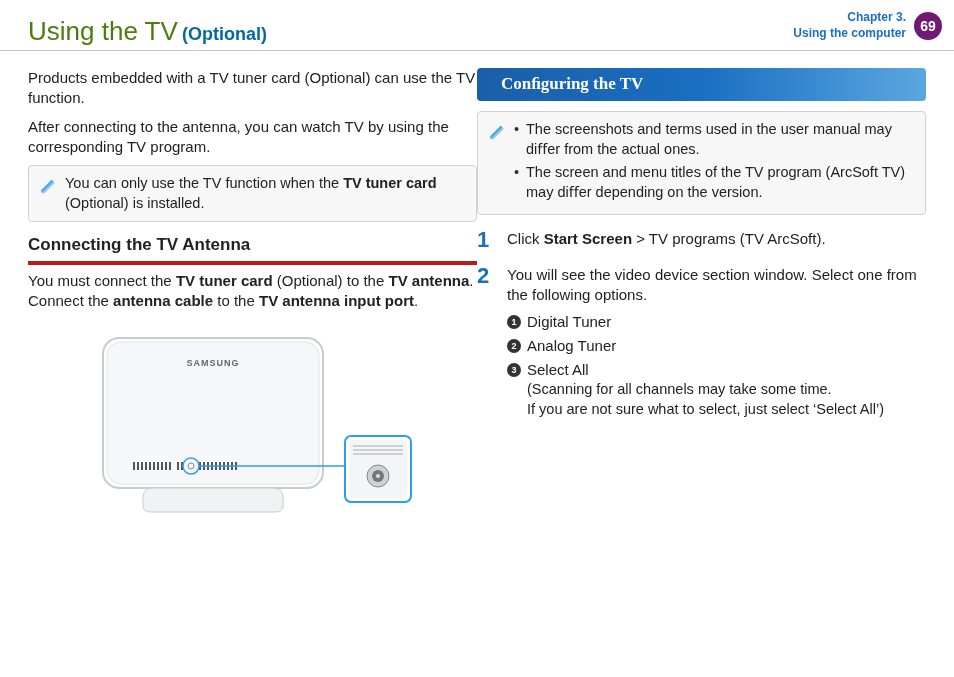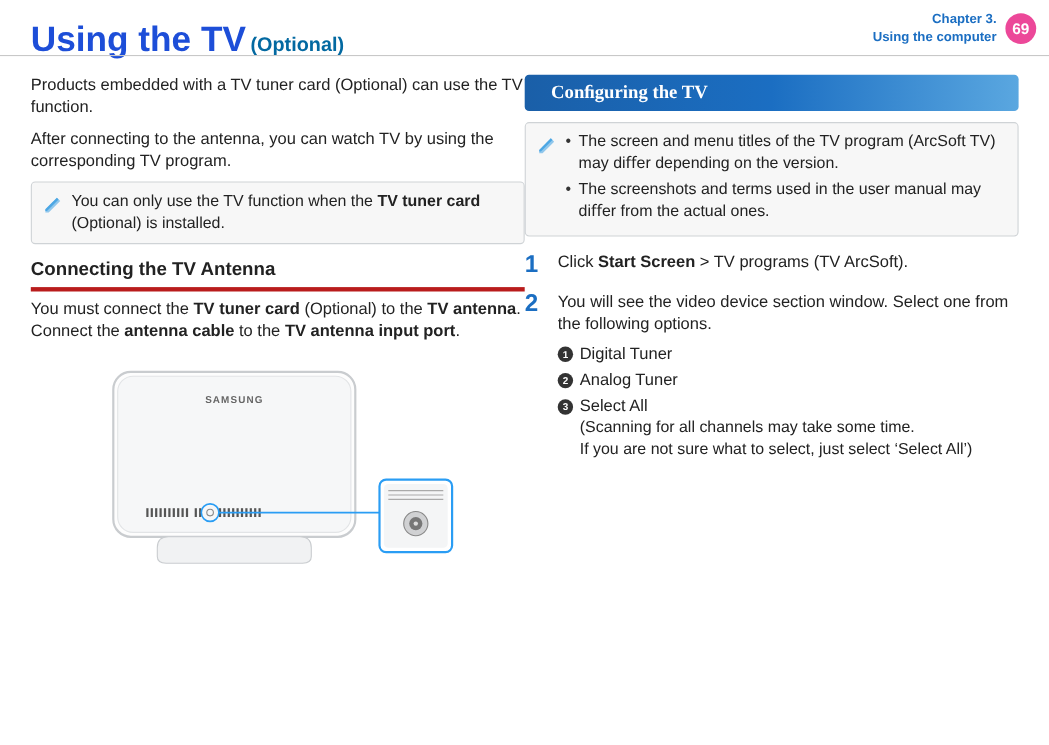--- a/index.html
+++ b/index.html
@@ -14,23 +14,23 @@
     font-size: 15px;
     line-height: 1.35;
   }
   .header {
     height: 54px;
     position: relative;
     padding-left: 28px;
     padding-top: 14px;
   }
   .header-title {
-    font-size: 32px;
-    font-weight: bold;
-    color: #1d4ed8;
+    font-size: 26px;
+    font-weight: normal;
+    color: #4d7c0f;
   }
   .header-sub {
     font-size: 18px;
     font-weight: 600;
     color: #0369a1;
   }
   .chapter {
     position: absolute;
     right: 48px;
     top: 10px;
@@ -40,21 +40,21 @@
     font-weight: bold;
     line-height: 1.3;
   }
   .page-badge {
     position: absolute;
     right: 12px;
     top: 12px;
     width: 28px;
     height: 28px;
     border-radius: 50%;
-    background: #ec4899;
+    background: #701a75;
     color: #fff;
     font-weight: bold;
     font-size: 14px;
     text-align: center;
     line-height: 28px;
   }
   .rule {
     position: absolute;
     top: 50px;
     left: 0;
@@ -245,22 +245,22 @@
     <div class="section-title">Conﬁguring the TV</div>
 
     <div class="notebox">
       <div class="note-icon">
         <svg viewBox="0 0 24 24">
             <path fill="#4ca7e4" d="M3 19l14-14 4 4-14 14H3v-4z" opacity="0.6"></path>
             <path fill="#4ca7e4" d="M3 19l14-14 2 2L5 21H3v-2z"></path>
           </svg>
       </div>
       <ul>
+        <li>The screenshots and terms used in the user manual may diﬀer from the actual ones.</li>
         <li>The screen and menu titles of the TV program (ArcSoft TV) may diﬀer depending on the version.</li>
-        <li>The screenshots and terms used in the user manual may diﬀer from the actual ones.</li>
       </ul>
     </div>
 
     <div class="step">
       <div class="step-num">1</div>
       <div class="step-body">
         <span>Click </span><span class="bold">Start Screen</span><span> &gt; TV programs (TV ArcSoft).</span>
       </div>
     </div>
 

